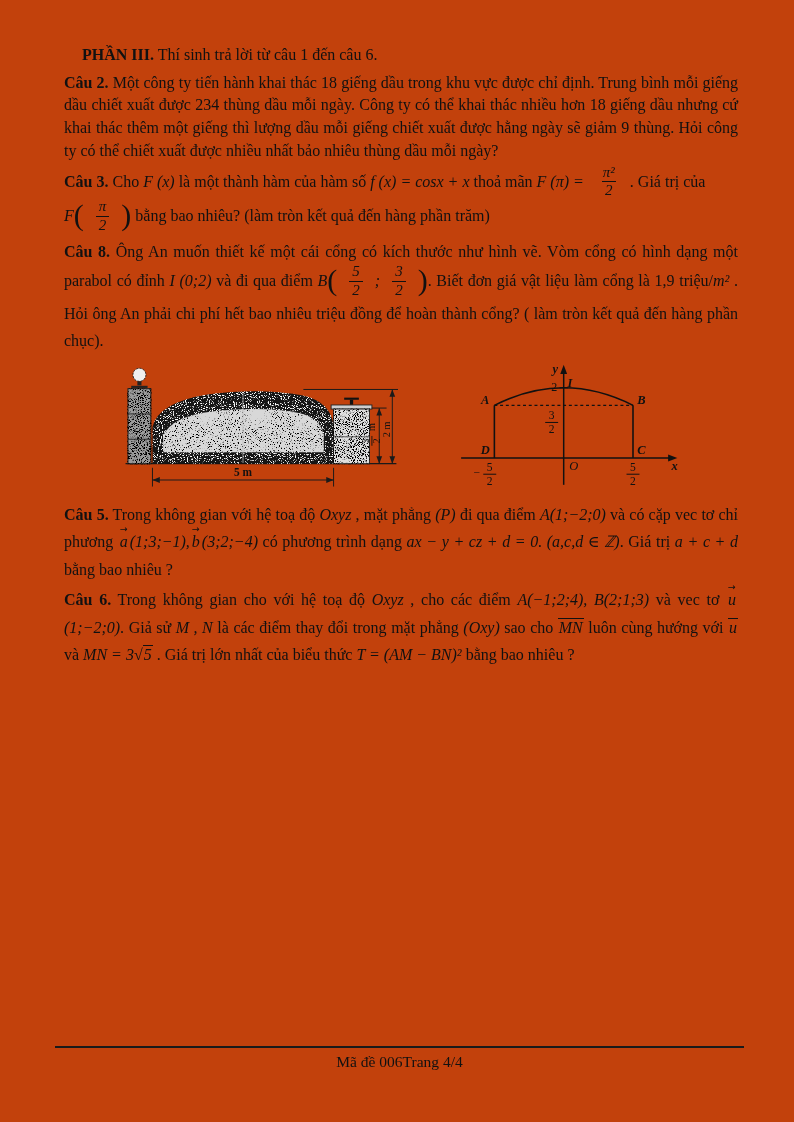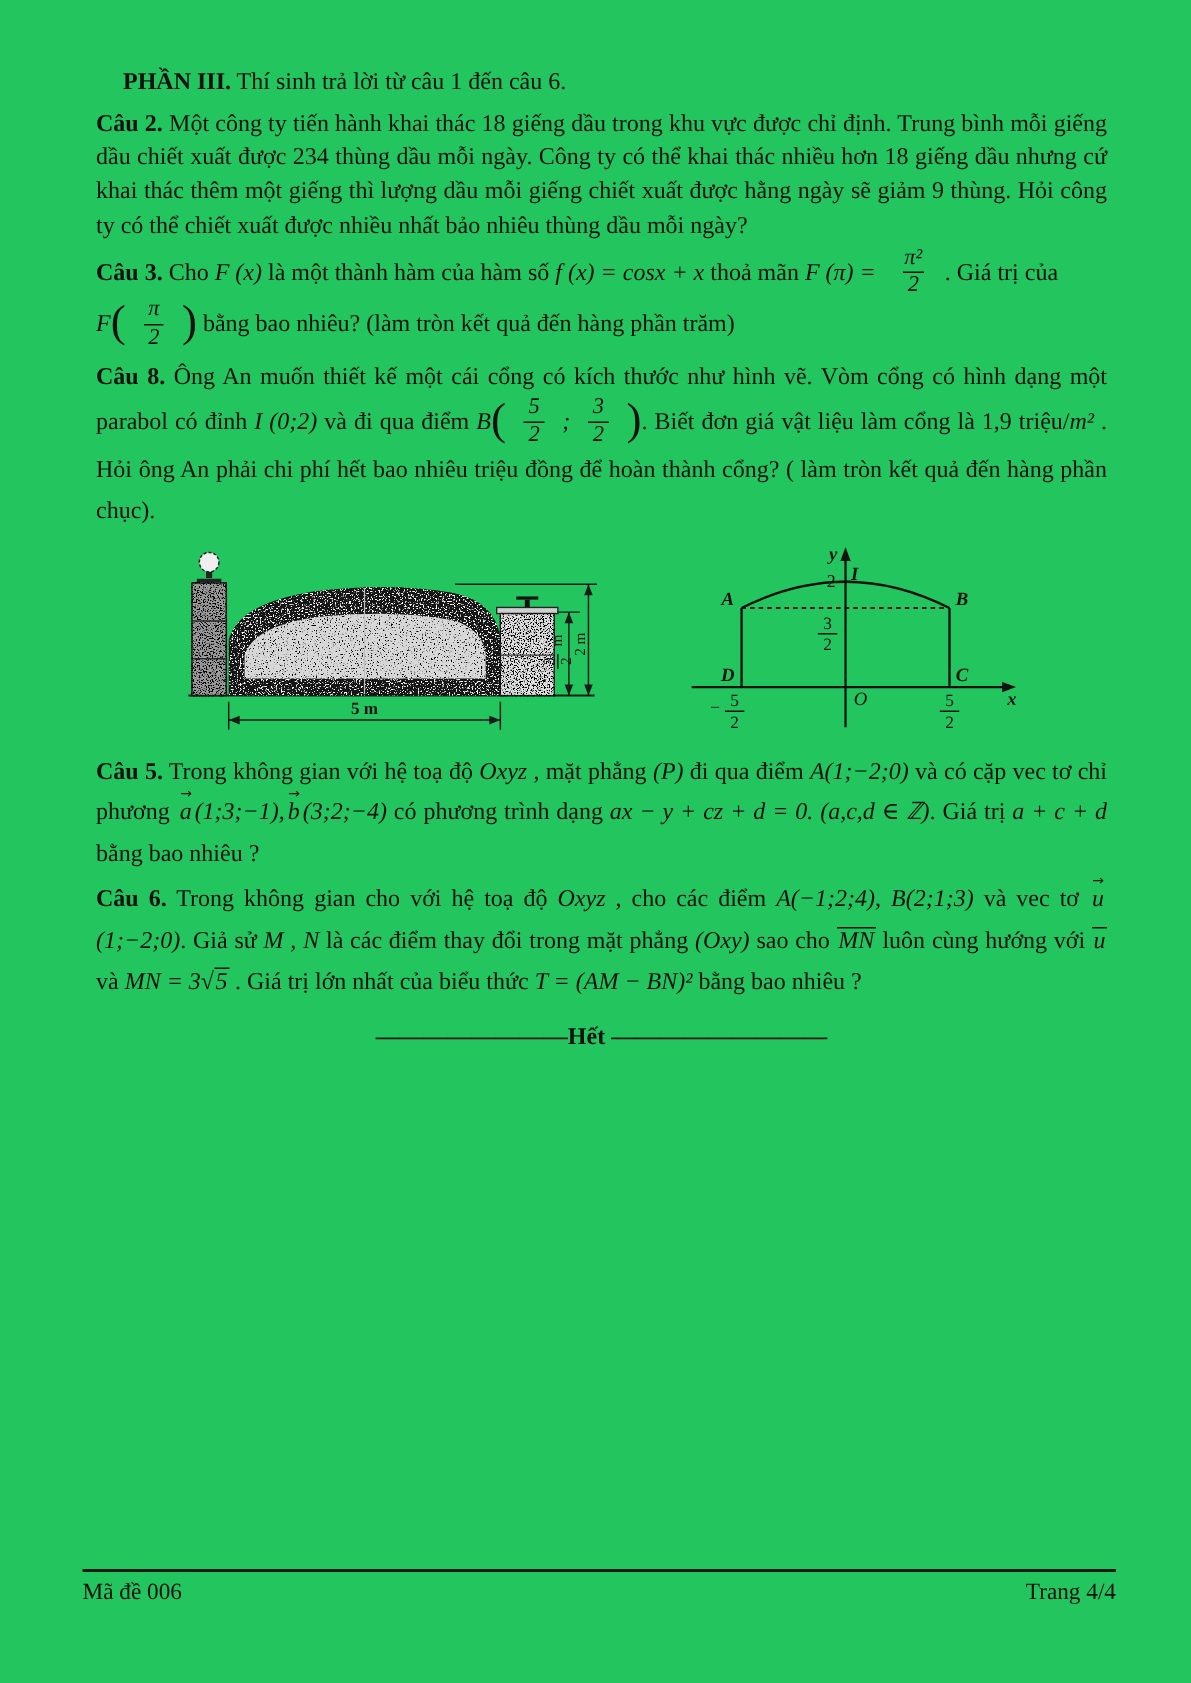--- a/index.html
+++ b/index.html
@@ -1,18 +1,18 @@
 <!DOCTYPE html>
 <html><head>
 <meta charset="utf-8">
 <style>
   html,body{margin:0;padding:0;}
   body{width:794px;height:1122px;background:#fff;position:relative;
        font-family:"Liberation Serif","DejaVu Serif",serif;color:#111;overflow:hidden;}
-  .page{position:absolute;inset:0;background:#22c55e;}
+  .page{position:absolute;inset:0;background:#c2410c;}
   .content{position:absolute;left:64px;top:44px;width:674px;}
   .para{text-align:justify;line-height:1.42;font-size:16px;margin:0 0 3px 0;}
   .p-part3{padding-left:18px;margin-bottom:5px;}
   .p-q1{padding-left:9px;}
   .roomy{line-height:1.72;}
   .qlabel{font-weight:700;}
   .mt{font-style:italic;}
   .vec{font-style:italic;position:relative;display:inline-block;padding:0 2px;}
   .vec::after{content:"→";position:absolute;top:-0.80em;left:50%;
       transform:translateX(-50%) scale(0.58);font-style:normal;
@@ -21,21 +21,21 @@
   .frac{display:inline-flex;flex-direction:column;align-items:center;vertical-align:middle;
       line-height:1.05;margin:0 12px;font-size:15px;font-style:italic;transform:translateY(-1px);}
   .frac .num{padding:0 3px 1px;}
   .frac .den{border-top:1.3px solid #111;padding:1px 3px 0;}
   .bigp{font-size:30px;font-weight:400;vertical-align:middle;line-height:0;position:relative;top:-2px;font-style:normal;}
   .figures{position:relative;height:138px;margin:6px 0 2px;}
   .fig-gate{position:absolute;left:58px;top:4px;width:282px;height:124px;}
   .fig-graph{position:absolute;left:380px;top:0;width:244px;height:134px;}
   .end-marker{text-align:center;font-weight:700;font-size:16px;margin-top:14px;}
   .footer{position:absolute;left:55px;right:50px;top:1046px;border-top:2px solid #1a1a1a;
-      padding-top:5px;display:flex;justify-content:space-between;font-size:15.5px;}
+      padding-top:5px;display:flex;justify-content:center;font-size:15.5px;}
   svg text{font-family:"Liberation Serif","DejaVu Serif",serif;fill:#111;}
 </style>
 </head>
 <body>
 
 <div class="page">
   <div class="content">
 
     <p class="para p-part3"><b class="qlabel">PHẦN III.</b><span class="txt"> Thí sinh trả lời từ câu 1 đến câu 6.</span></p>
     <p class="para"><b class="qlabel">Câu 2.</b><span class="txt"> Một công ty tiến hành khai thác 18 giếng dầu trong khu vực được chỉ định. Trung bình mỗi giếng dầu chiết xuất được 234 thùng dầu mỗi ngày. Công ty có thể khai thác nhiều hơn 18 giếng dầu nhưng cứ khai thác thêm một giếng thì lượng dầu mỗi giếng chiết xuất được hằng ngày sẽ giảm 9 thùng. Hỏi công ty có thể chiết xuất được nhiều nhất bảo nhiêu thùng dầu mỗi ngày?</span></p>
@@ -187,20 +187,19 @@
           <text x="200" y="119" text-anchor="middle">5</text>
           <line x1="193" y1="122.5" x2="207" y2="122.5" stroke="#111" stroke-width="1.1"></line>
           <text x="200" y="134.5" text-anchor="middle">2</text>
         </g>
       </svg>
     </div>
 
     <p class="para roomy"><b class="qlabel">Câu 5.</b><span class="txt"> Trong không gian với hệ toạ độ </span><span class="mt">Oxyz</span><span class="txt"> , mặt phẳng </span><span class="mt">(P)</span><span class="txt"> đi qua điểm </span><span class="mt">A(1;−2;0)</span><span class="txt"> và có cặp vec tơ chỉ phương </span><span class="mt vec">a</span><span class="mt">(1;3;−1),</span><span class="mt vec">b</span><span class="mt">(3;2;−4)</span><span class="txt"> có phương trình dạng </span><span class="mt">ax − y + cz + d = 0. (a,c,d ∈ ℤ)</span><span class="txt">. Giá trị </span><span class="mt">a + c + d</span><span class="txt"> bằng bao nhiêu ?</span></p>
     <p class="para roomy"><b class="qlabel">Câu 6.</b><span class="txt"> Trong không gian cho với hệ toạ độ </span><span class="mt">Oxyz</span><span class="txt"> , cho các điểm </span><span class="mt">A(−1;2;4), B(2;1;3)</span><span class="txt"> và vec tơ </span><span class="mt vec">u</span><span class="mt">(1;−2;0)</span><span class="txt">. Giả sử </span><span class="mt">M , N</span><span class="txt"> là các điểm thay đổi trong mặt phẳng </span><span class="mt">(Oxy)</span><span class="txt"> sao cho </span><span class="mt ov">MN</span><span class="txt"> luôn cùng hướng với </span><span class="mt ov">u</span><span class="txt"> và </span><span class="mt">MN = 3√</span><span class="mt ov">5</span><span class="txt"> . Giá trị lớn nhất của biểu thức </span><span class="mt">T = (AM − BN)²</span><span class="txt"> bằng bao nhiêu ?</span></p>
 
-    <div class="end-marker">————————Hết —————————</div>
   </div>
 
   <div class="footer">
     <span>Mã đề 006</span>
     <span>Trang 4/4</span>
   </div>
 </div>
 
 </body></html>

